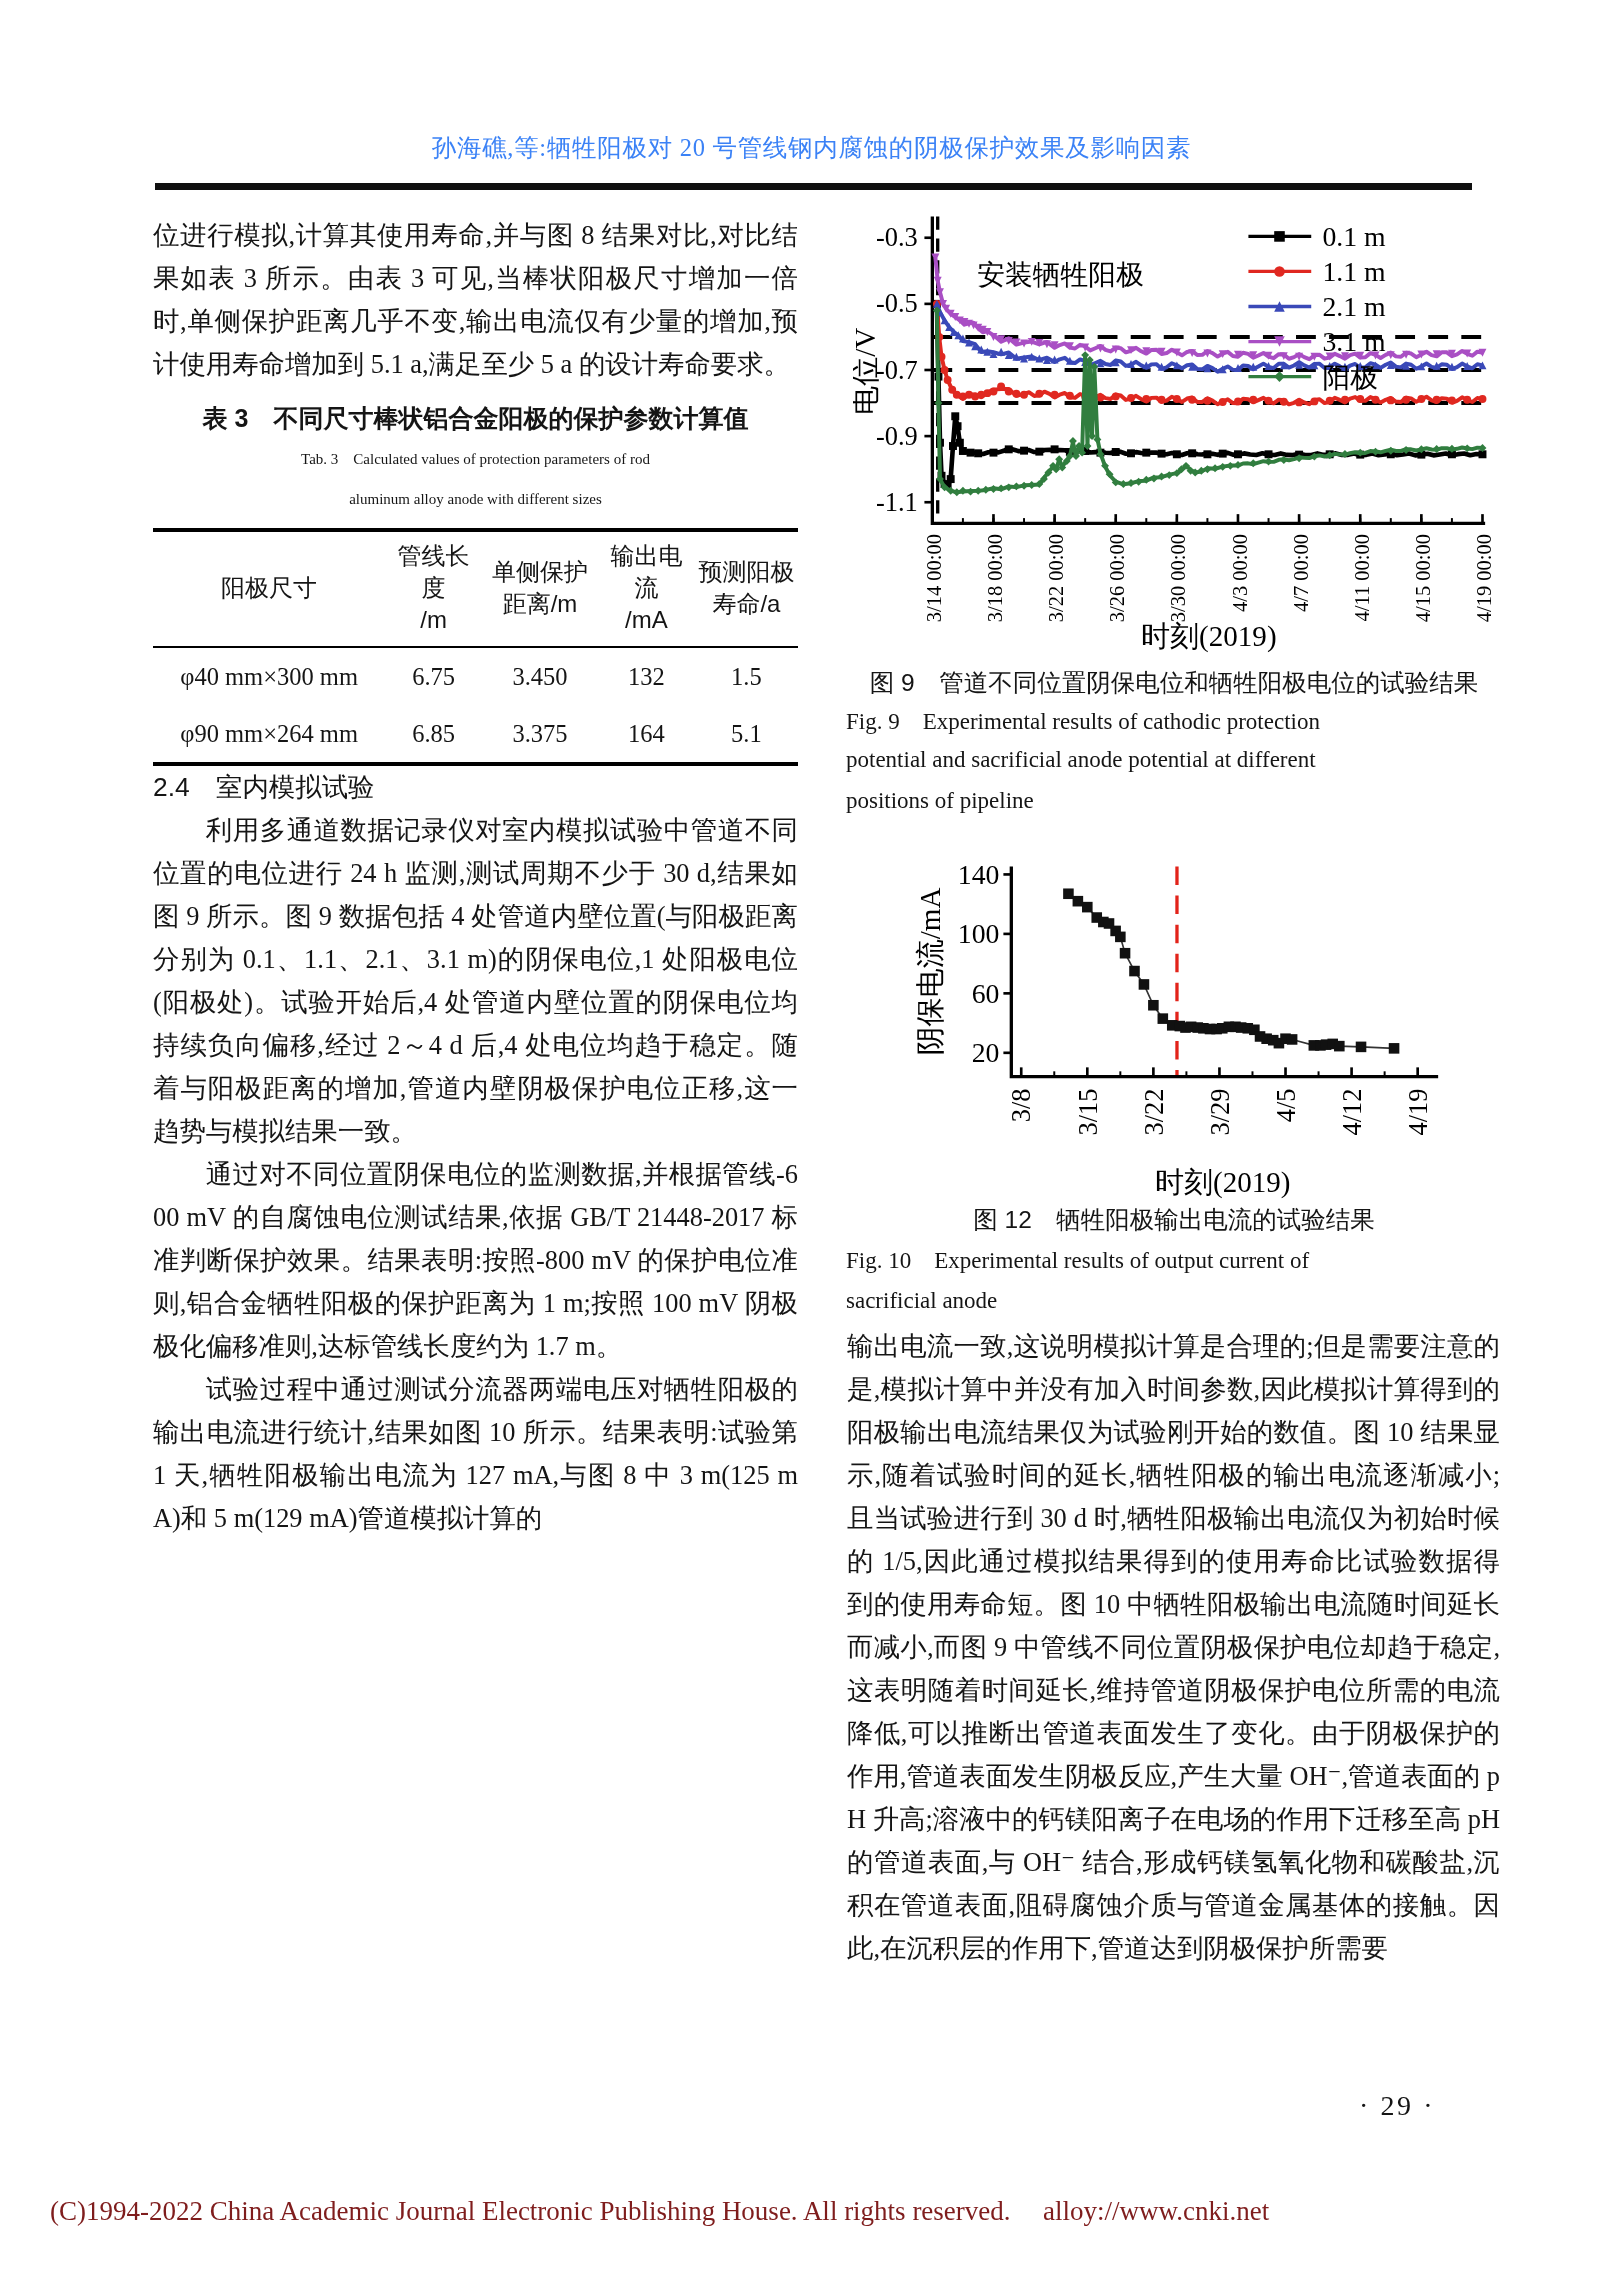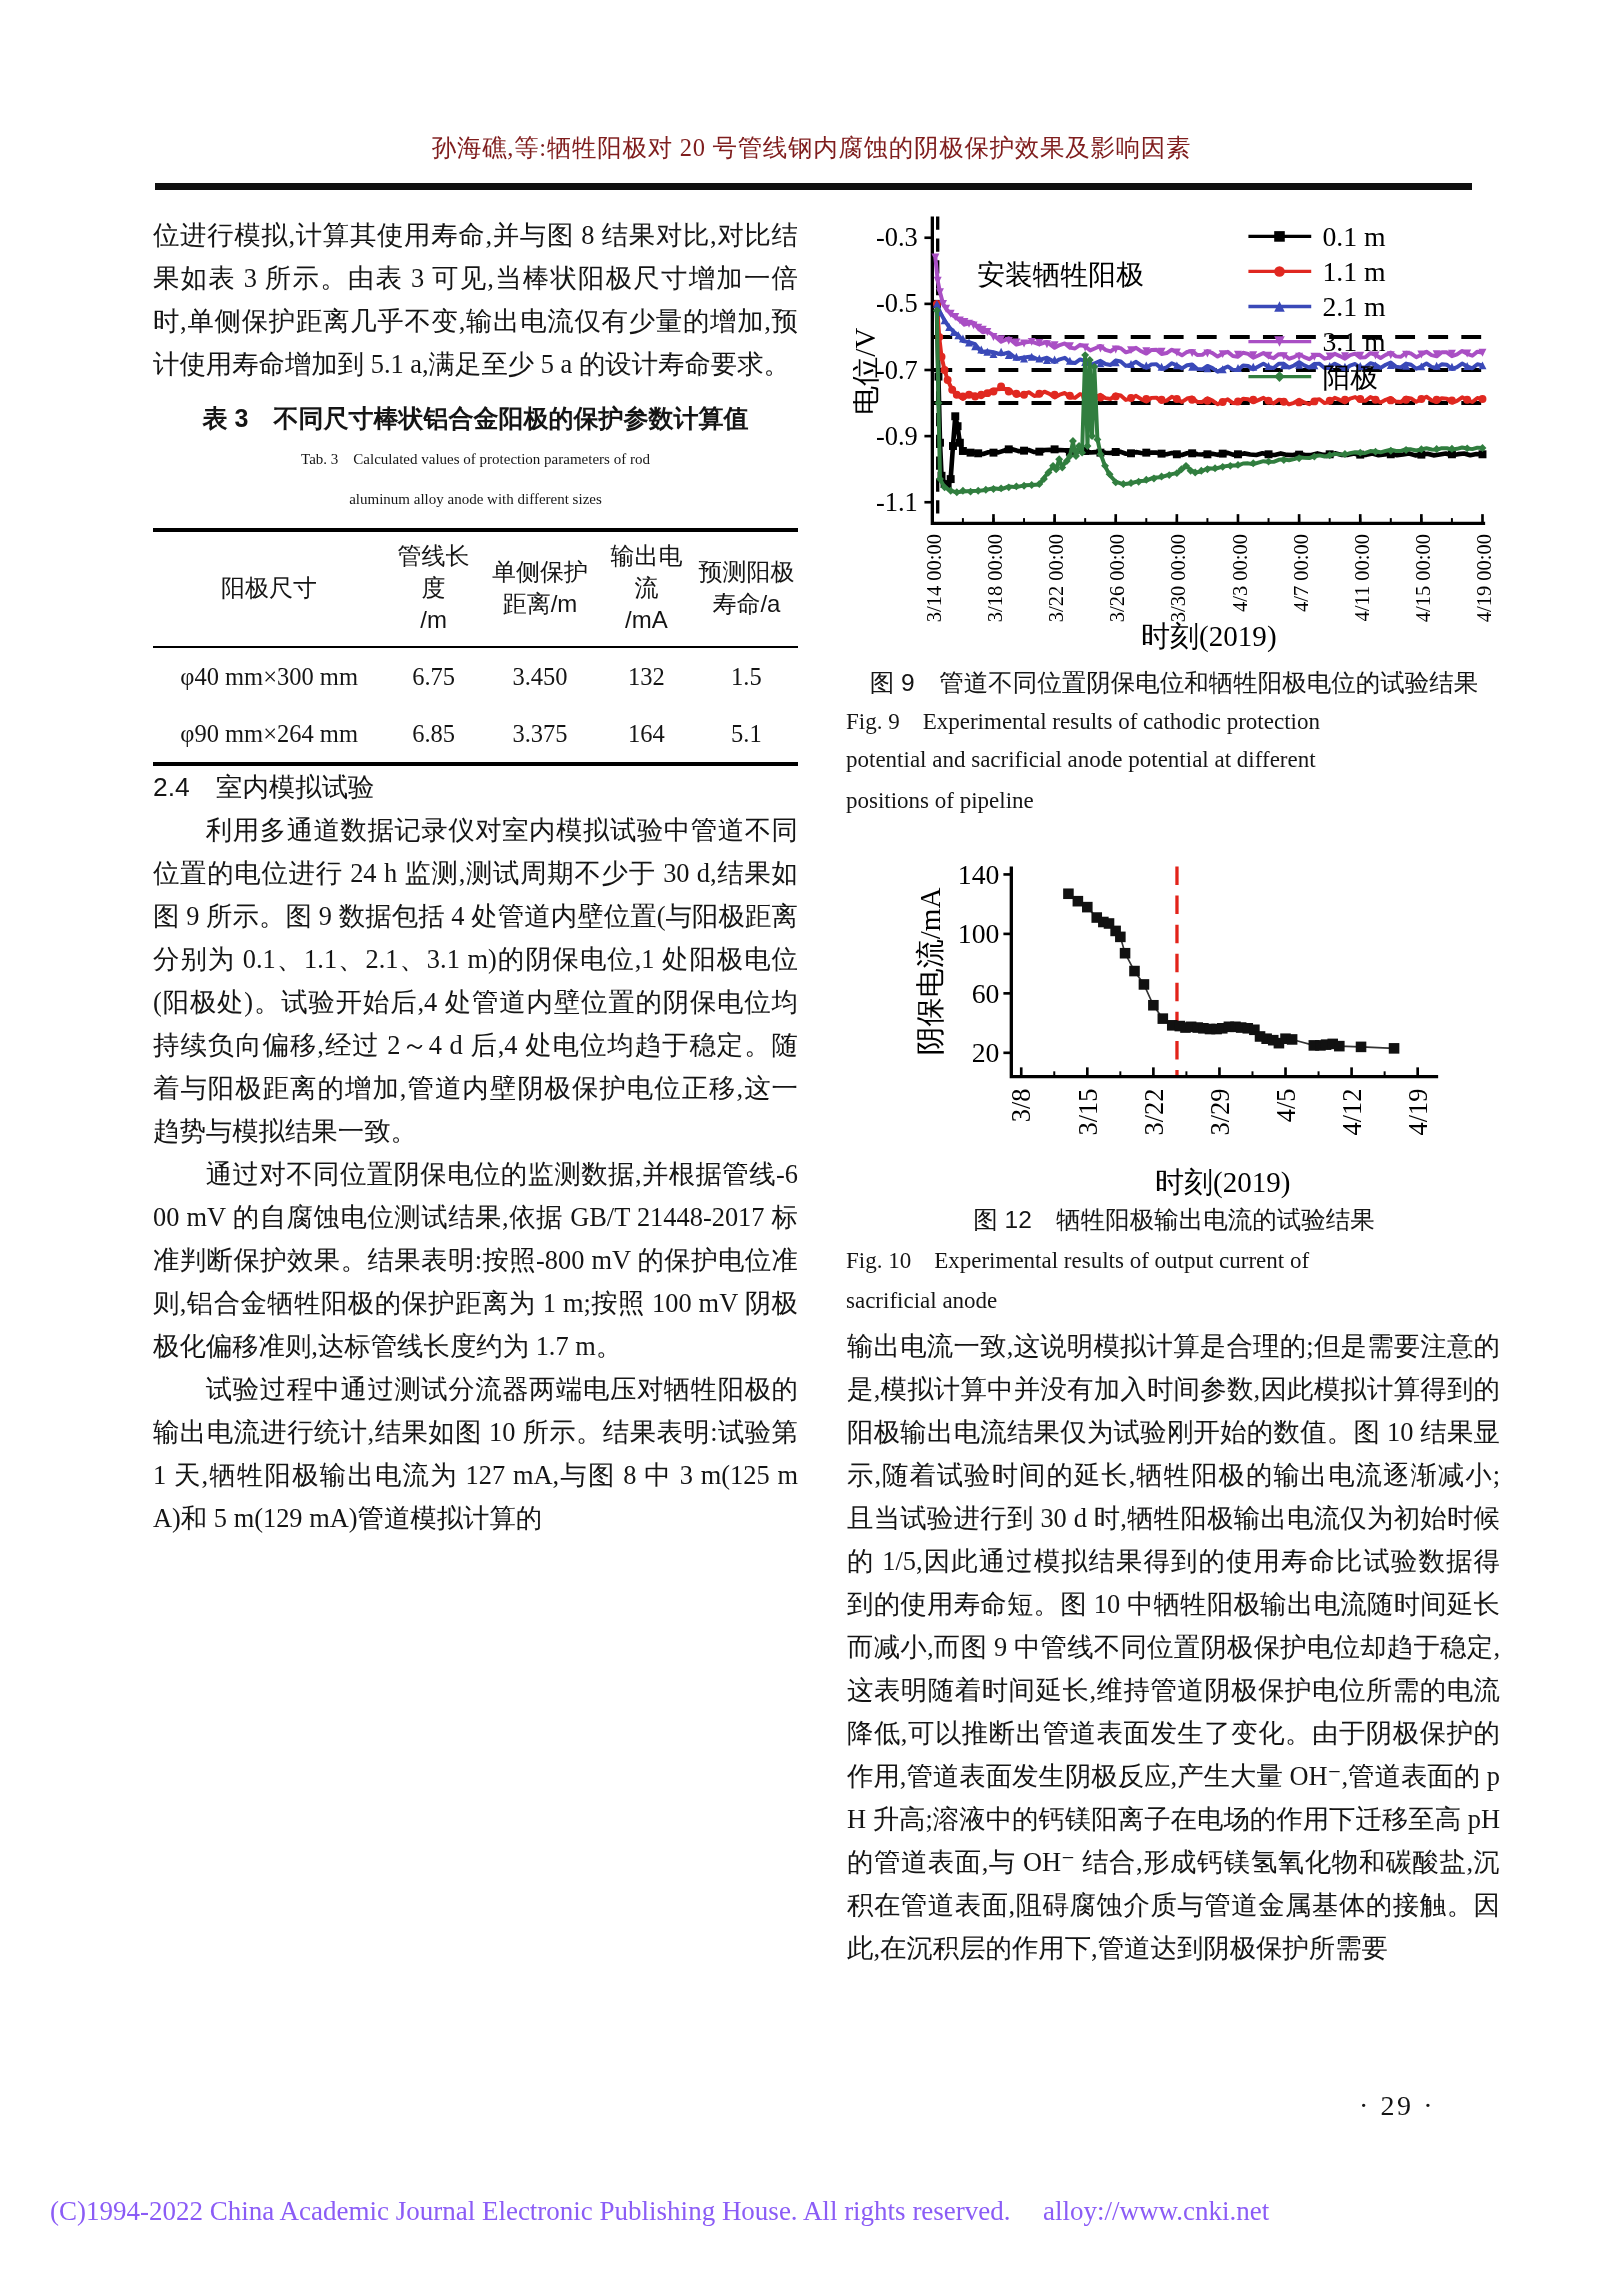--- a/index.html
+++ b/index.html
@@ -4,21 +4,21 @@
 <style>
   html,body{margin:0;padding:0;}
   body{
     width:1623px;height:2273px;position:relative;background:#ffffff;
     font-family:"Liberation Serif","DejaVu Serif",serif;color:#151515;
     overflow:hidden;
   }
   .abs{position:absolute;}
   .header-title{
     left:0;top:131px;width:1623px;text-align:center;
-    font-size:24.5px;letter-spacing:0.7px;color:#7f1d1d;
+    font-size:24.5px;letter-spacing:0.7px;color:#3b82f6;
   }
   .header-rule{left:155px;top:183px;width:1317px;height:6.6px;background:#101010;}
   .col-left{left:153px;top:214px;width:645px;}
   p.body-par{
     font-size:26.4px;line-height:43px;text-align:justify;margin:0;
     word-break:break-all;
   }
   p.ind{text-indent:2em;}
   .tbl-cap-zh{margin-top:16px;text-align:center;font-size:25px;font-weight:bold;
     font-family:"Liberation Sans","DejaVu Sans",sans-serif;}
@@ -30,21 +30,21 @@
     font-family:"Liberation Sans","DejaVu Sans",sans-serif;}
   table.t3 td{font-size:24.5px;text-align:center;padding:14px 1.3px;line-height:29px;}
   .sec-head{margin-top:0;font-size:26.4px;line-height:43px;font-weight:normal;
     font-family:"Liberation Sans","DejaVu Sans",sans-serif;}
   .sec-head .num{margin-right:26.4px;}
   .fig-cap-zh{width:656px;text-align:center;font-size:24.5px;font-weight:normal;
     font-family:"Liberation Sans","DejaVu Sans",sans-serif;}
   .fig-cap-en{width:656px;text-align:left;font-size:23px;}
   .col-right-text{left:847px;top:1325px;width:653px;}
   .pageno{left:1359px;top:2090px;font-size:28px;letter-spacing:2.6px;}
-  .copyright{top:2196px;font-size:27px;color:#8b5cf6;white-space:nowrap;}
+  .copyright{top:2196px;font-size:27px;color:#7f1d1d;white-space:nowrap;}
   svg text{font-family:"Liberation Serif","DejaVu Serif",serif;fill:#000;}
 </style>
 </head>
 <body>
 
 <div class="abs header-title">孙海礁,等:牺牲阳极对 20 号管线钢内腐蚀的阴极保护效果及影响因素</div>
 <div class="abs header-rule"></div>
 
 <div class="abs col-left">
   <p class="body-par">位进行模拟,计算其使用寿命,并与图 8 结果对比,对比结果如表 3 所示。由表 3 可见,当棒状阳极尺寸增加一倍时,单侧保护距离几乎不变,输出电流仅有少量的增加,预计使用寿命增加到 5.1 a,满足至少 5 a 的设计寿命要求。</p>

